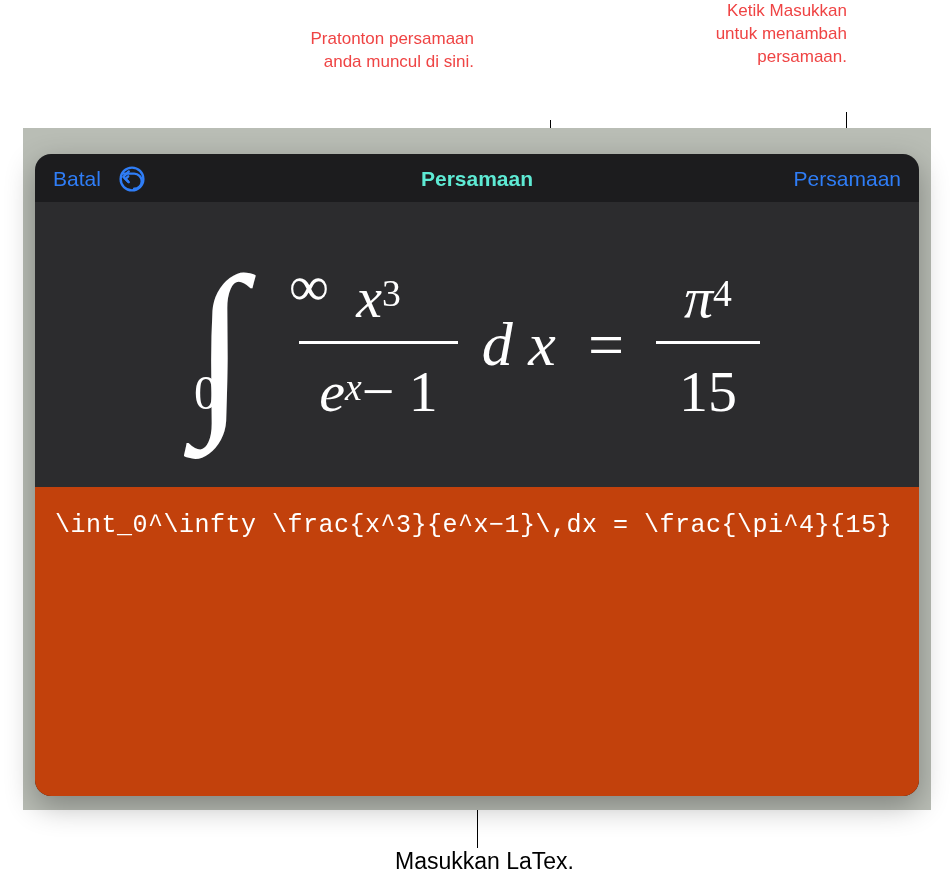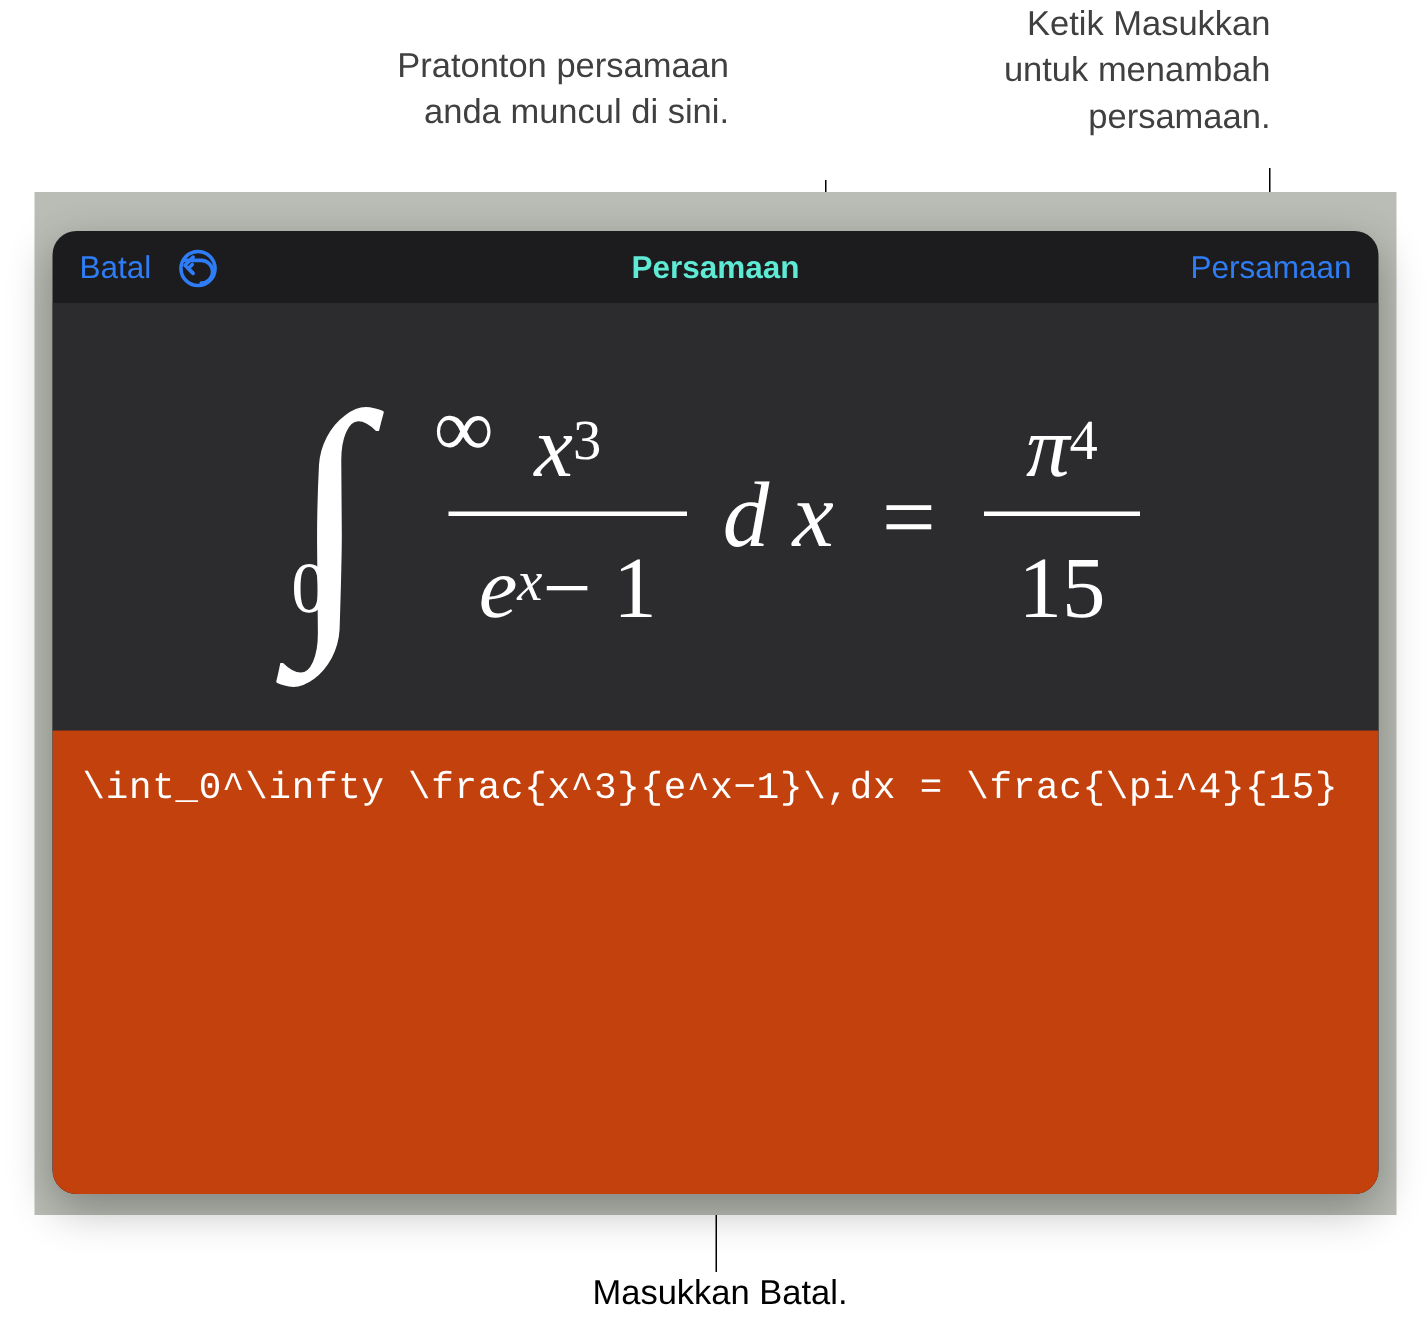--- a/index.html
+++ b/index.html
@@ -12,28 +12,28 @@
       width: 952px;
       height: 896px;
       background: #ffffff;
       font-family: -apple-system, BlinkMacSystemFont, "Helvetica Neue", sans-serif;
       position: relative;
       overflow: hidden;
     }
     
     .callout {
       position: absolute;
-      font-size: 23px;
-      color: #404040;
+      font-size: 17px;
+      color: #ef4444;
       line-height: 1.35;
       text-align: right;
     }
     
     .callout-preview {
-      right: 466px;
+      right: 478px;
       top: 28px;
     }
     
     .callout-insert {
       right: 105px;
       top: 0;
     }
     
     .callout-latex {
       position: absolute;
@@ -259,21 +259,21 @@
       font-size: 25px;
       letter-spacing: 0.5px;
       white-space: nowrap;
     }
   </style>
 </head>
 <body>
 
 <div class="callout callout-preview">Pratonton persamaan<br>anda muncul di sini.</div>
 <div class="callout callout-insert">Ketik Masukkan<br>untuk menambah<br>persamaan.</div>
-<div class="callout-latex">Masukkan Batal.</div>
+<div class="callout-latex">Masukkan LaTex.</div>
 
 <div class="callout-line line-preview"></div>
 <div class="callout-line line-insert"></div>
 <div class="callout-line line-latex"></div>
 
 <div class="bg-strip"></div>
 
 <div class="panel">
 
   <div class="panel-header">

